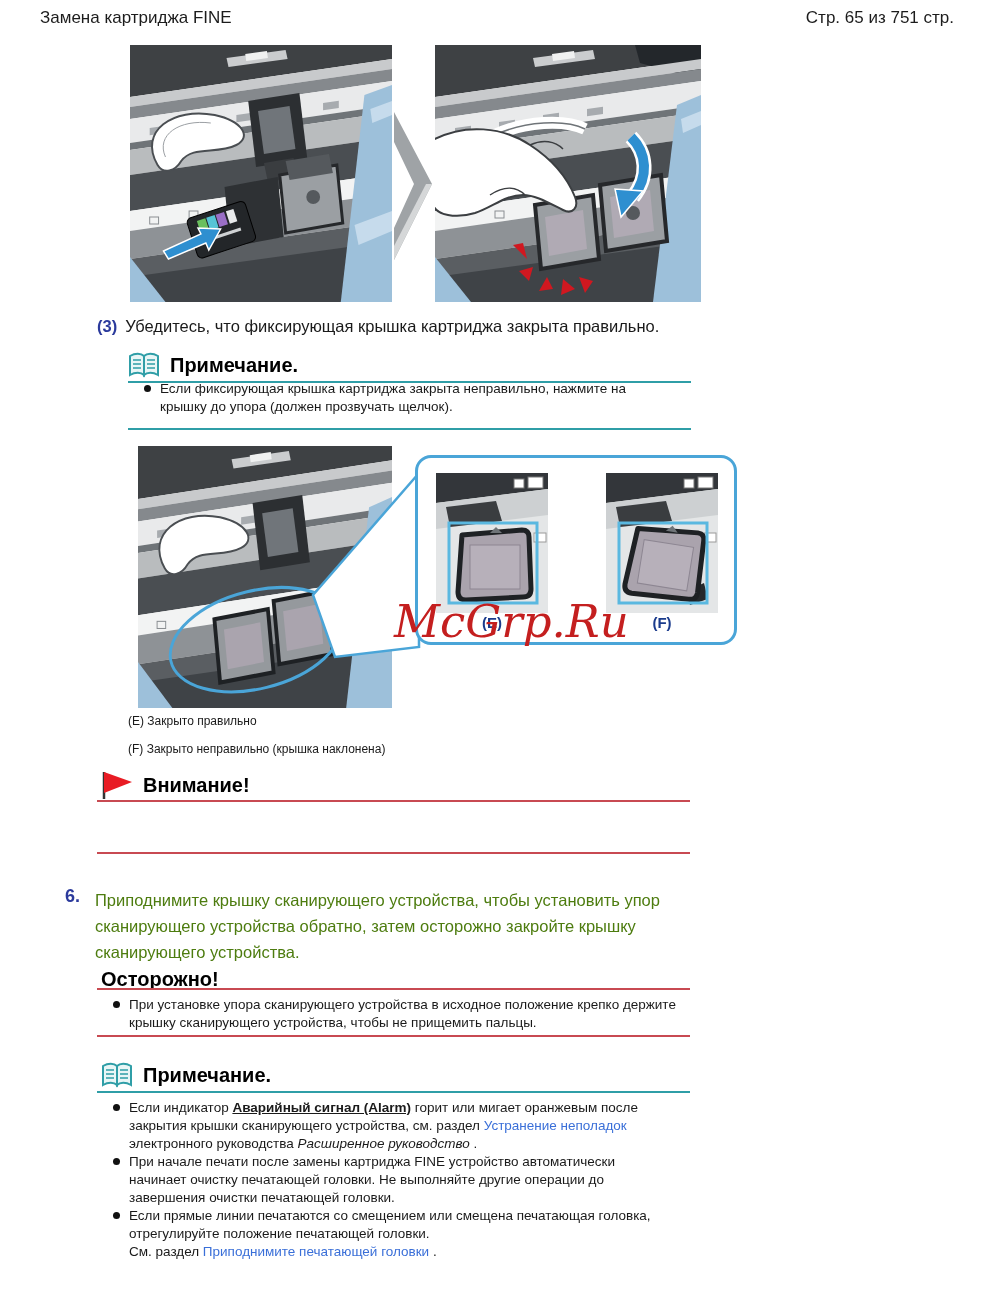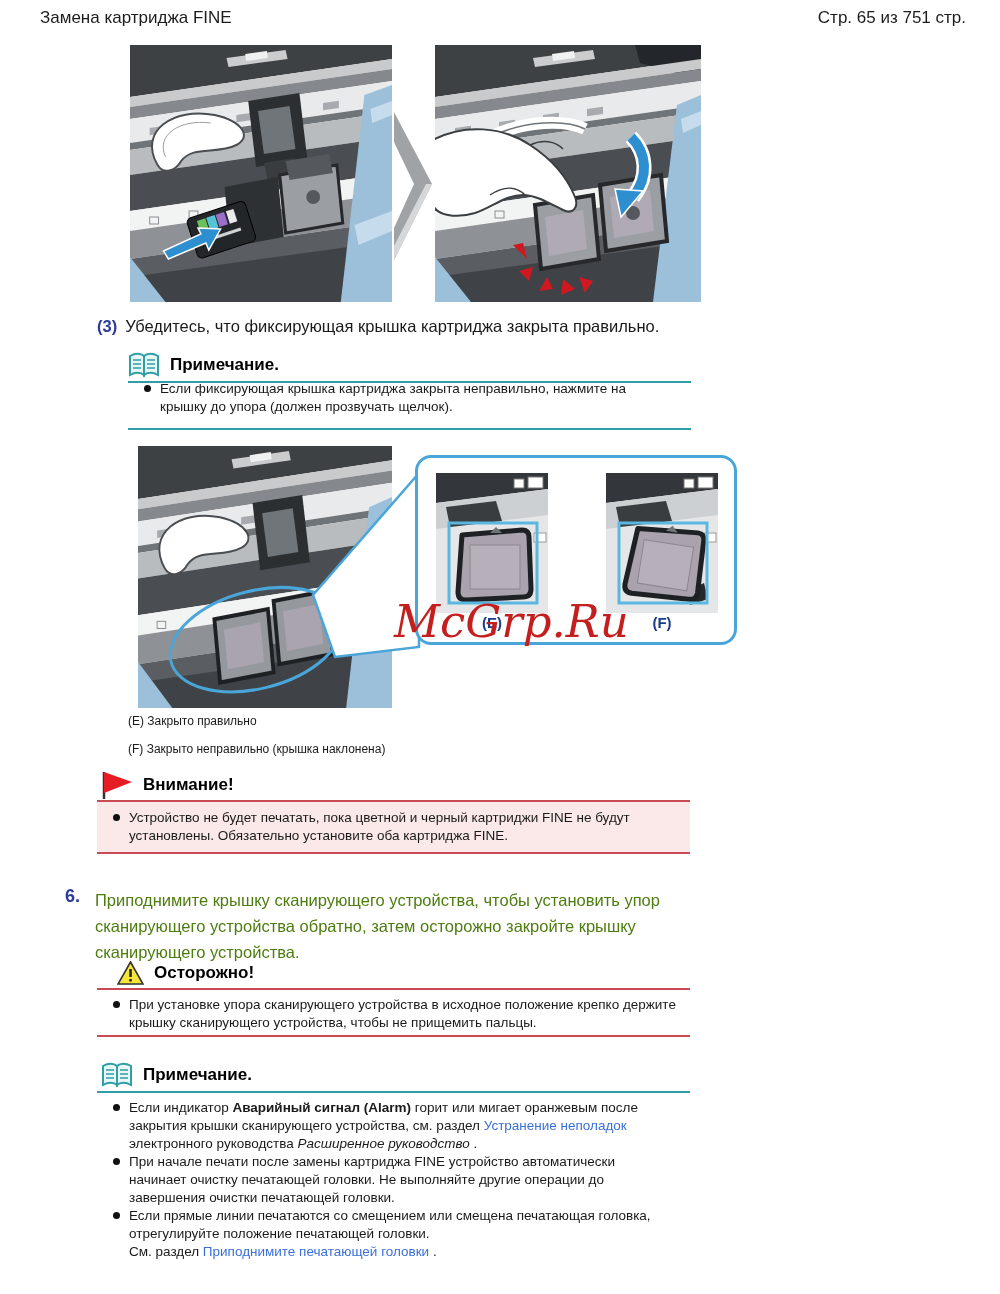--- a/index.html
+++ b/index.html
@@ -1,34 +1,34 @@
 <!DOCTYPE html>
 <html style="--teal: #2f9ea7; --red_line: #c84a52; --pink_bg: #fbe9e9; --flag_red: #e81c24; --warning_yellow: #f7e53a; --link: #3a6fd8; --step_blue: #2b3a9c; --label_navy: #1a3b8c; --watermark_red: #c41f1f; --callout_blue: #4aa5d8; --arrow_blue: #2e8fd0; --click_red: #d01820;"><head>
 <meta charset="utf-8">
 <style>
   html,body{margin:0;padding:0;}
   body{font-family:"Liberation Sans",sans-serif;background:#fff;}
   .page{position:relative;width:1000px;height:1294px;background:#ffffff;overflow:hidden;border-radius:30px;}
   .hdr{position:absolute;top:8px;font-size:17px;color:#1c1c1c;}
   .hdr-left{left:40px;}
-  .hdr-right{right:34px;}
+  .hdr-right{right:46px;}
   .fig{position:absolute;}
   .step-row{position:absolute;display:flex;font-size:16.5px;color:#1a1a1a;line-height:25px;}
   .step-num{font-weight:bold;color:var(--step_blue,#2b3a9c);}
   .notebox{position:absolute;}
   .nb-head{position:absolute;top:0;left:0;display:flex;align-items:center;gap:10px;height:30px;}
-  .nb-title{font-size:17px;font-weight:bold;color:#000;}
+  .nb-title{font-size:20px;font-weight:bold;color:#000;}
   .rule{position:absolute;left:0;height:2px;}
   .rule-teal{background:var(--teal,#2f9ea7);}
   .rule-red{background:var(--red_line,#c84a52);}
   .bullet-row{display:flex;gap:9px;font-size:13.5px;line-height:18px;color:#1a1a1a;}
   .bullet-dot{flex:0 0 auto;width:7px;height:7px;border-radius:50%;background:#111;margin-top:5px;}
   .attn-box{position:absolute;background:var(--pink_bg,#fbe9e9);}
   .link{color:var(--link,#3a6fd8);cursor:pointer;}
-  .bold{font-weight:bold;}
+  .bold{font-weight:bold;text-decoration:underline;}
   .ital{font-style:italic;}
   .caption{position:absolute;font-size:12px;color:#1a1a1a;}
   .callout{position:absolute;left:415px;top:455px;width:322px;height:190px;background:#fff;
            border:3px solid var(--callout_blue,#4aa5d8);border-radius:16px;box-sizing:border-box;z-index:3;}
   .mini{position:absolute;top:15px;width:112px;height:140px;}
   .ef-label{position:absolute;top:156px;width:112px;text-align:center;font-size:15px;font-weight:bold;
             color:var(--label_navy,#1a3b8c);}
   .watermark{position:absolute;left:394px;top:595px;font-family:"DejaVu Serif",serif;font-style:italic;
              font-size:45px;color:var(--watermark_red,#c41f1f);z-index:4;white-space:nowrap;}
   .wedge{position:absolute;left:285px;top:445px;z-index:2;}
@@ -272,36 +272,30 @@
 
   <div class="notebox" style="left:97px;top:770px;width:593px;height:84px;">
     <div class="nb-head" style="left:4px;">
       <svg width="32" height="30" viewBox="0 0 32 30">
         <line x1="3" y1="2" x2="3" y2="29" stroke="#333" stroke-width="2.5"></line>
         <polygon points="3,2 31,12 3,23" fill="#e81c24"></polygon>
       </svg>
       <span class="nb-title">Внимание!</span>
     </div>
     <div class="rule rule-red" style="top:30px;width:593px;"></div>
-    <div class="attn-box" style="top:32px;left:0;width:593px;height:50px;">
-      <div class="bullet-row" style="position:absolute;top:7px;left:16px;width:545px;">
-        <span class="bullet-dot"></span>
-        <span>Устройство не будет печатать, пока цветной и черный картриджи FINE не будут установлены. Обязательно установите оба картриджа FINE.</span>
-      </div>
-    </div>
     <div class="rule rule-red" style="top:82px;width:593px;"></div>
   </div>
 
   <div class="fig" style="left:65px;top:886px;width:650px;">
     <span class="step-num" style="position:absolute;left:0;top:0;font-size:18px;">6.</span>
     <span style="position:absolute;left:30px;top:1px;width:618px;font-size:16.5px;line-height:26px;color:#4d7c0f;">Приподнимите крышку сканирующего устройства, чтобы установить упор сканирующего устройства обратно, затем осторожно закройте крышку сканирующего устройства.</span>
   </div>
 
   <div class="notebox" style="left:97px;top:958px;width:593px;height:80px;">
-    <div class="nb-head" style="left:20px;">
+    <div class="nb-head" style="left:4px;flex-direction:column;">
       <svg width="27" height="24" viewBox="0 0 27 24">
         <polygon points="13.5,1 26,23 1,23" fill="#f7e53a" stroke="#333" stroke-width="1.6"></polygon>
         <rect x="12.3" y="8" width="2.5" height="8" fill="#222"></rect>
         <rect x="12.3" y="18" width="2.5" height="2.5" fill="#222"></rect>
       </svg>
       <span class="nb-title">Осторожно!</span>
     </div>
     <div class="rule rule-red" style="top:30px;width:593px;"></div>
     <div class="bullet-row" style="position:absolute;top:38px;left:16px;width:565px;">
       <span class="bullet-dot"></span>

